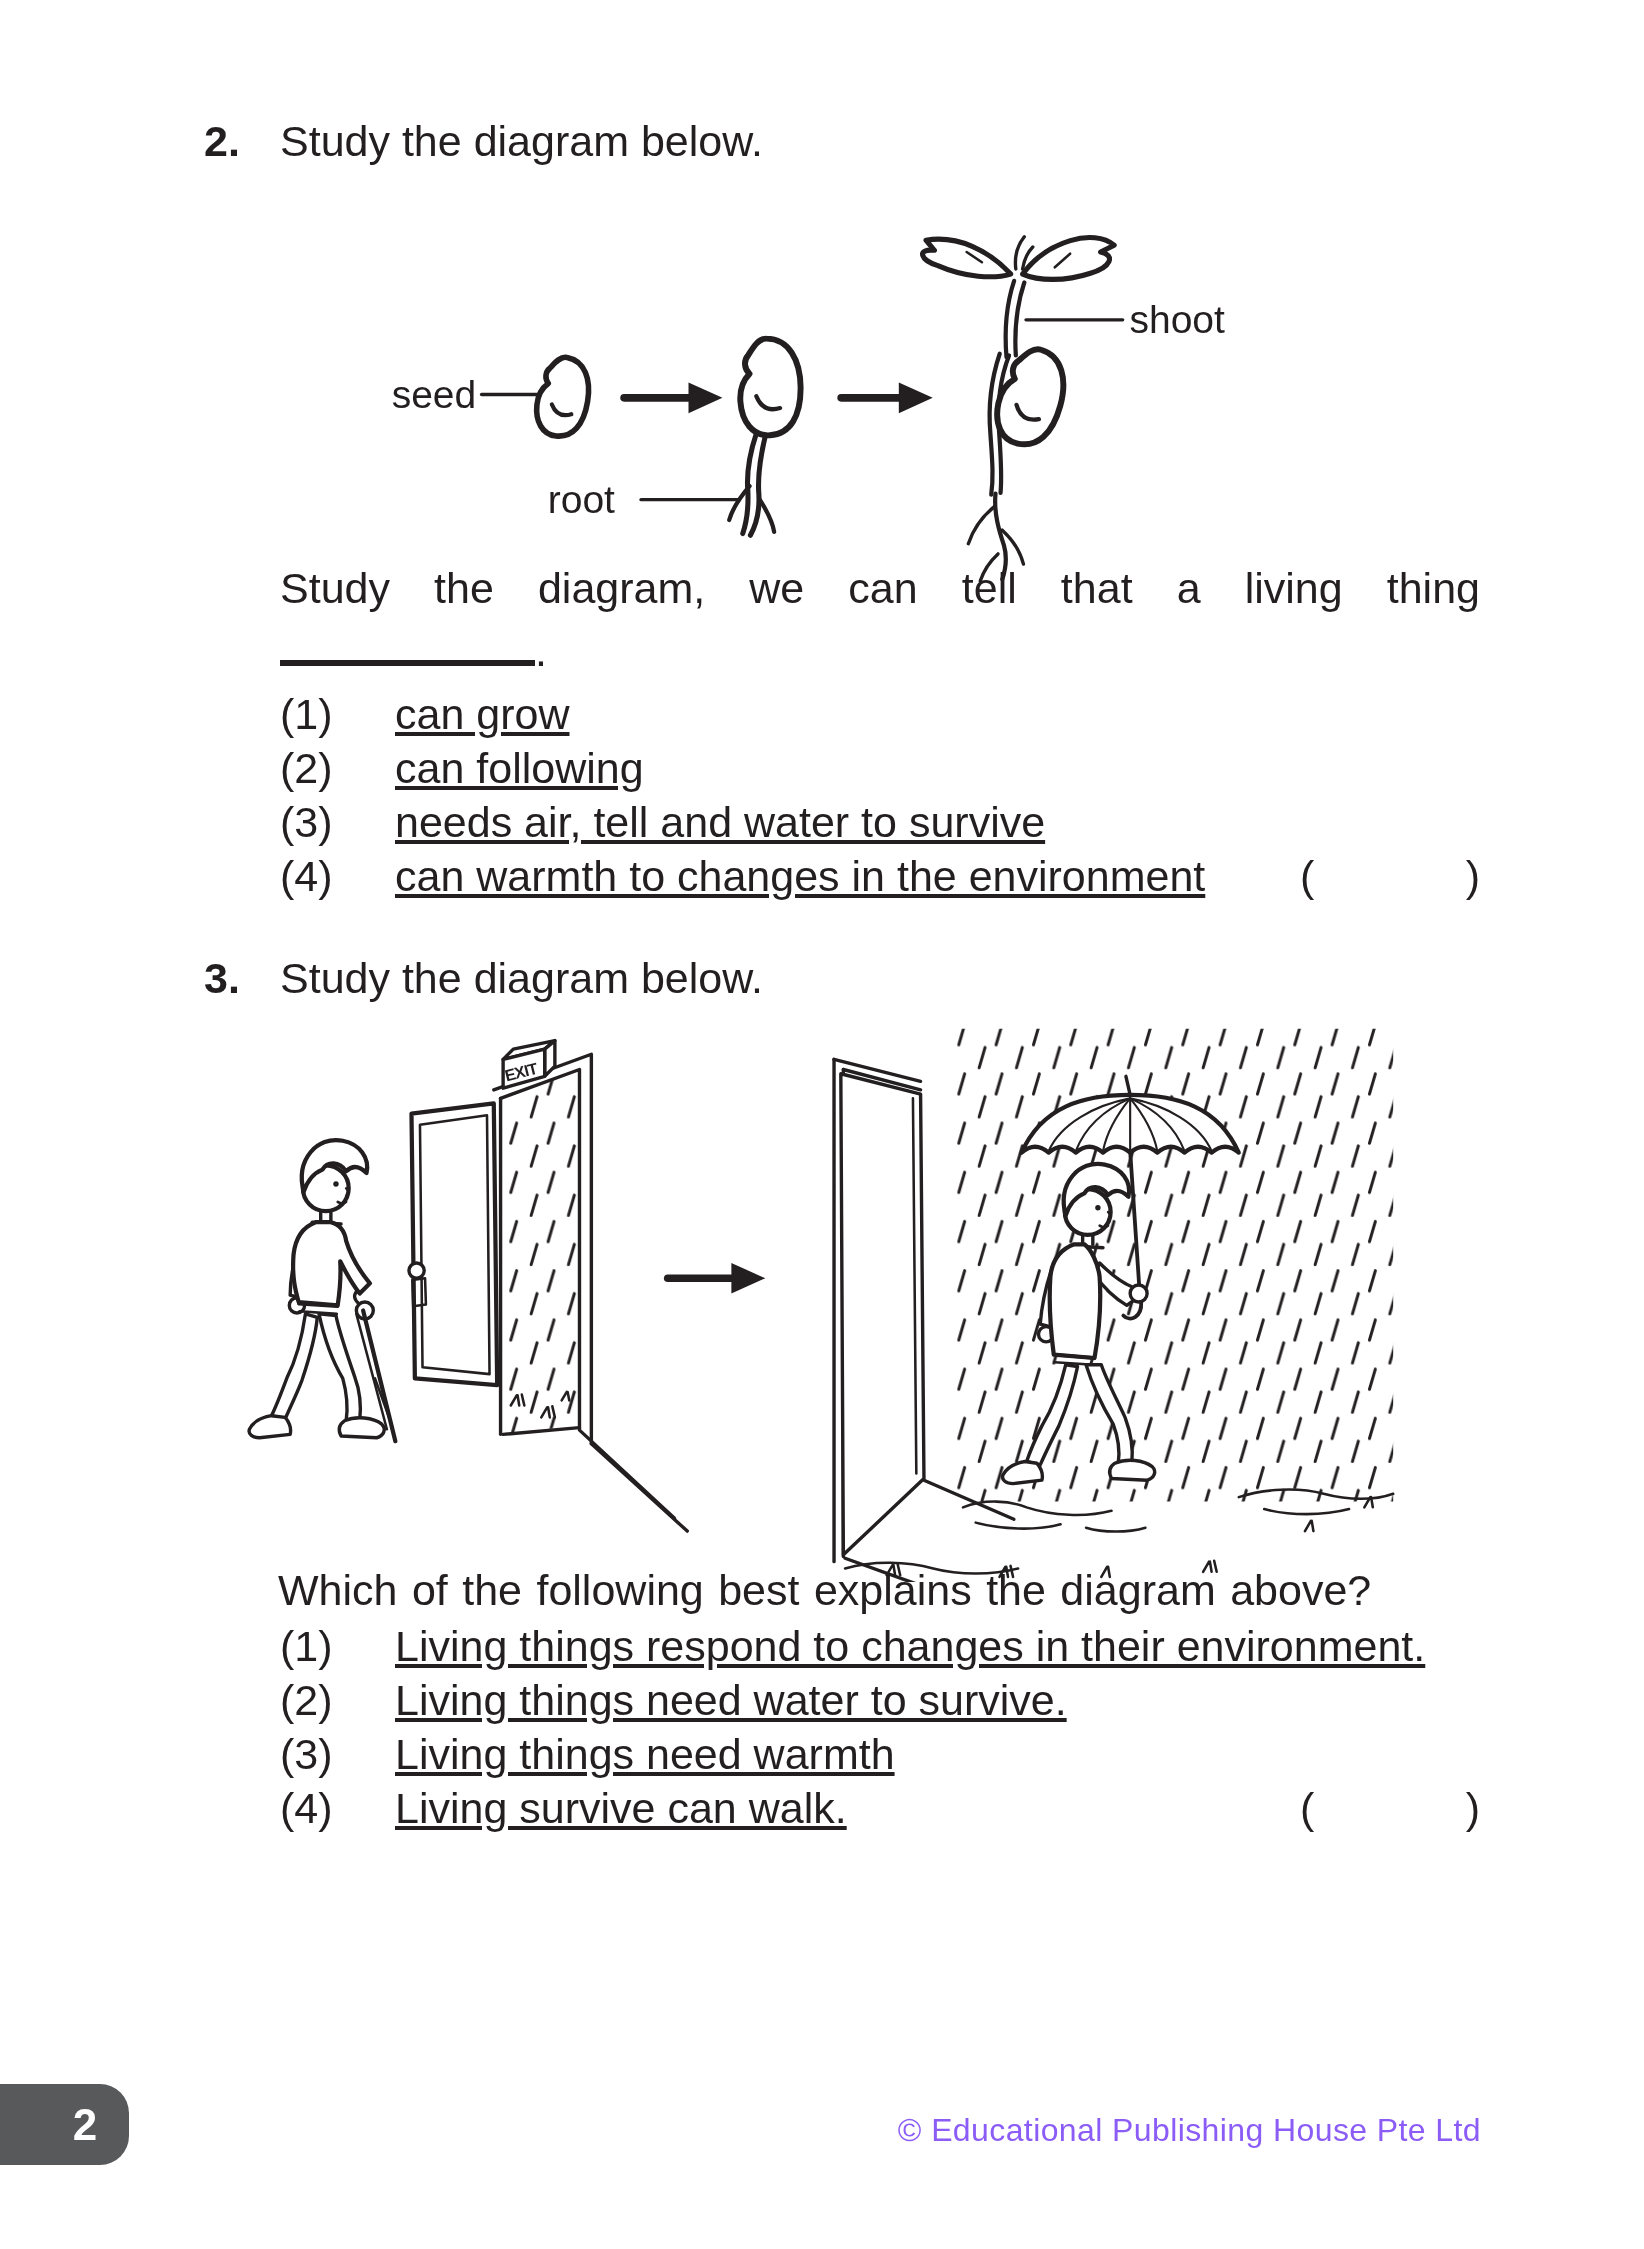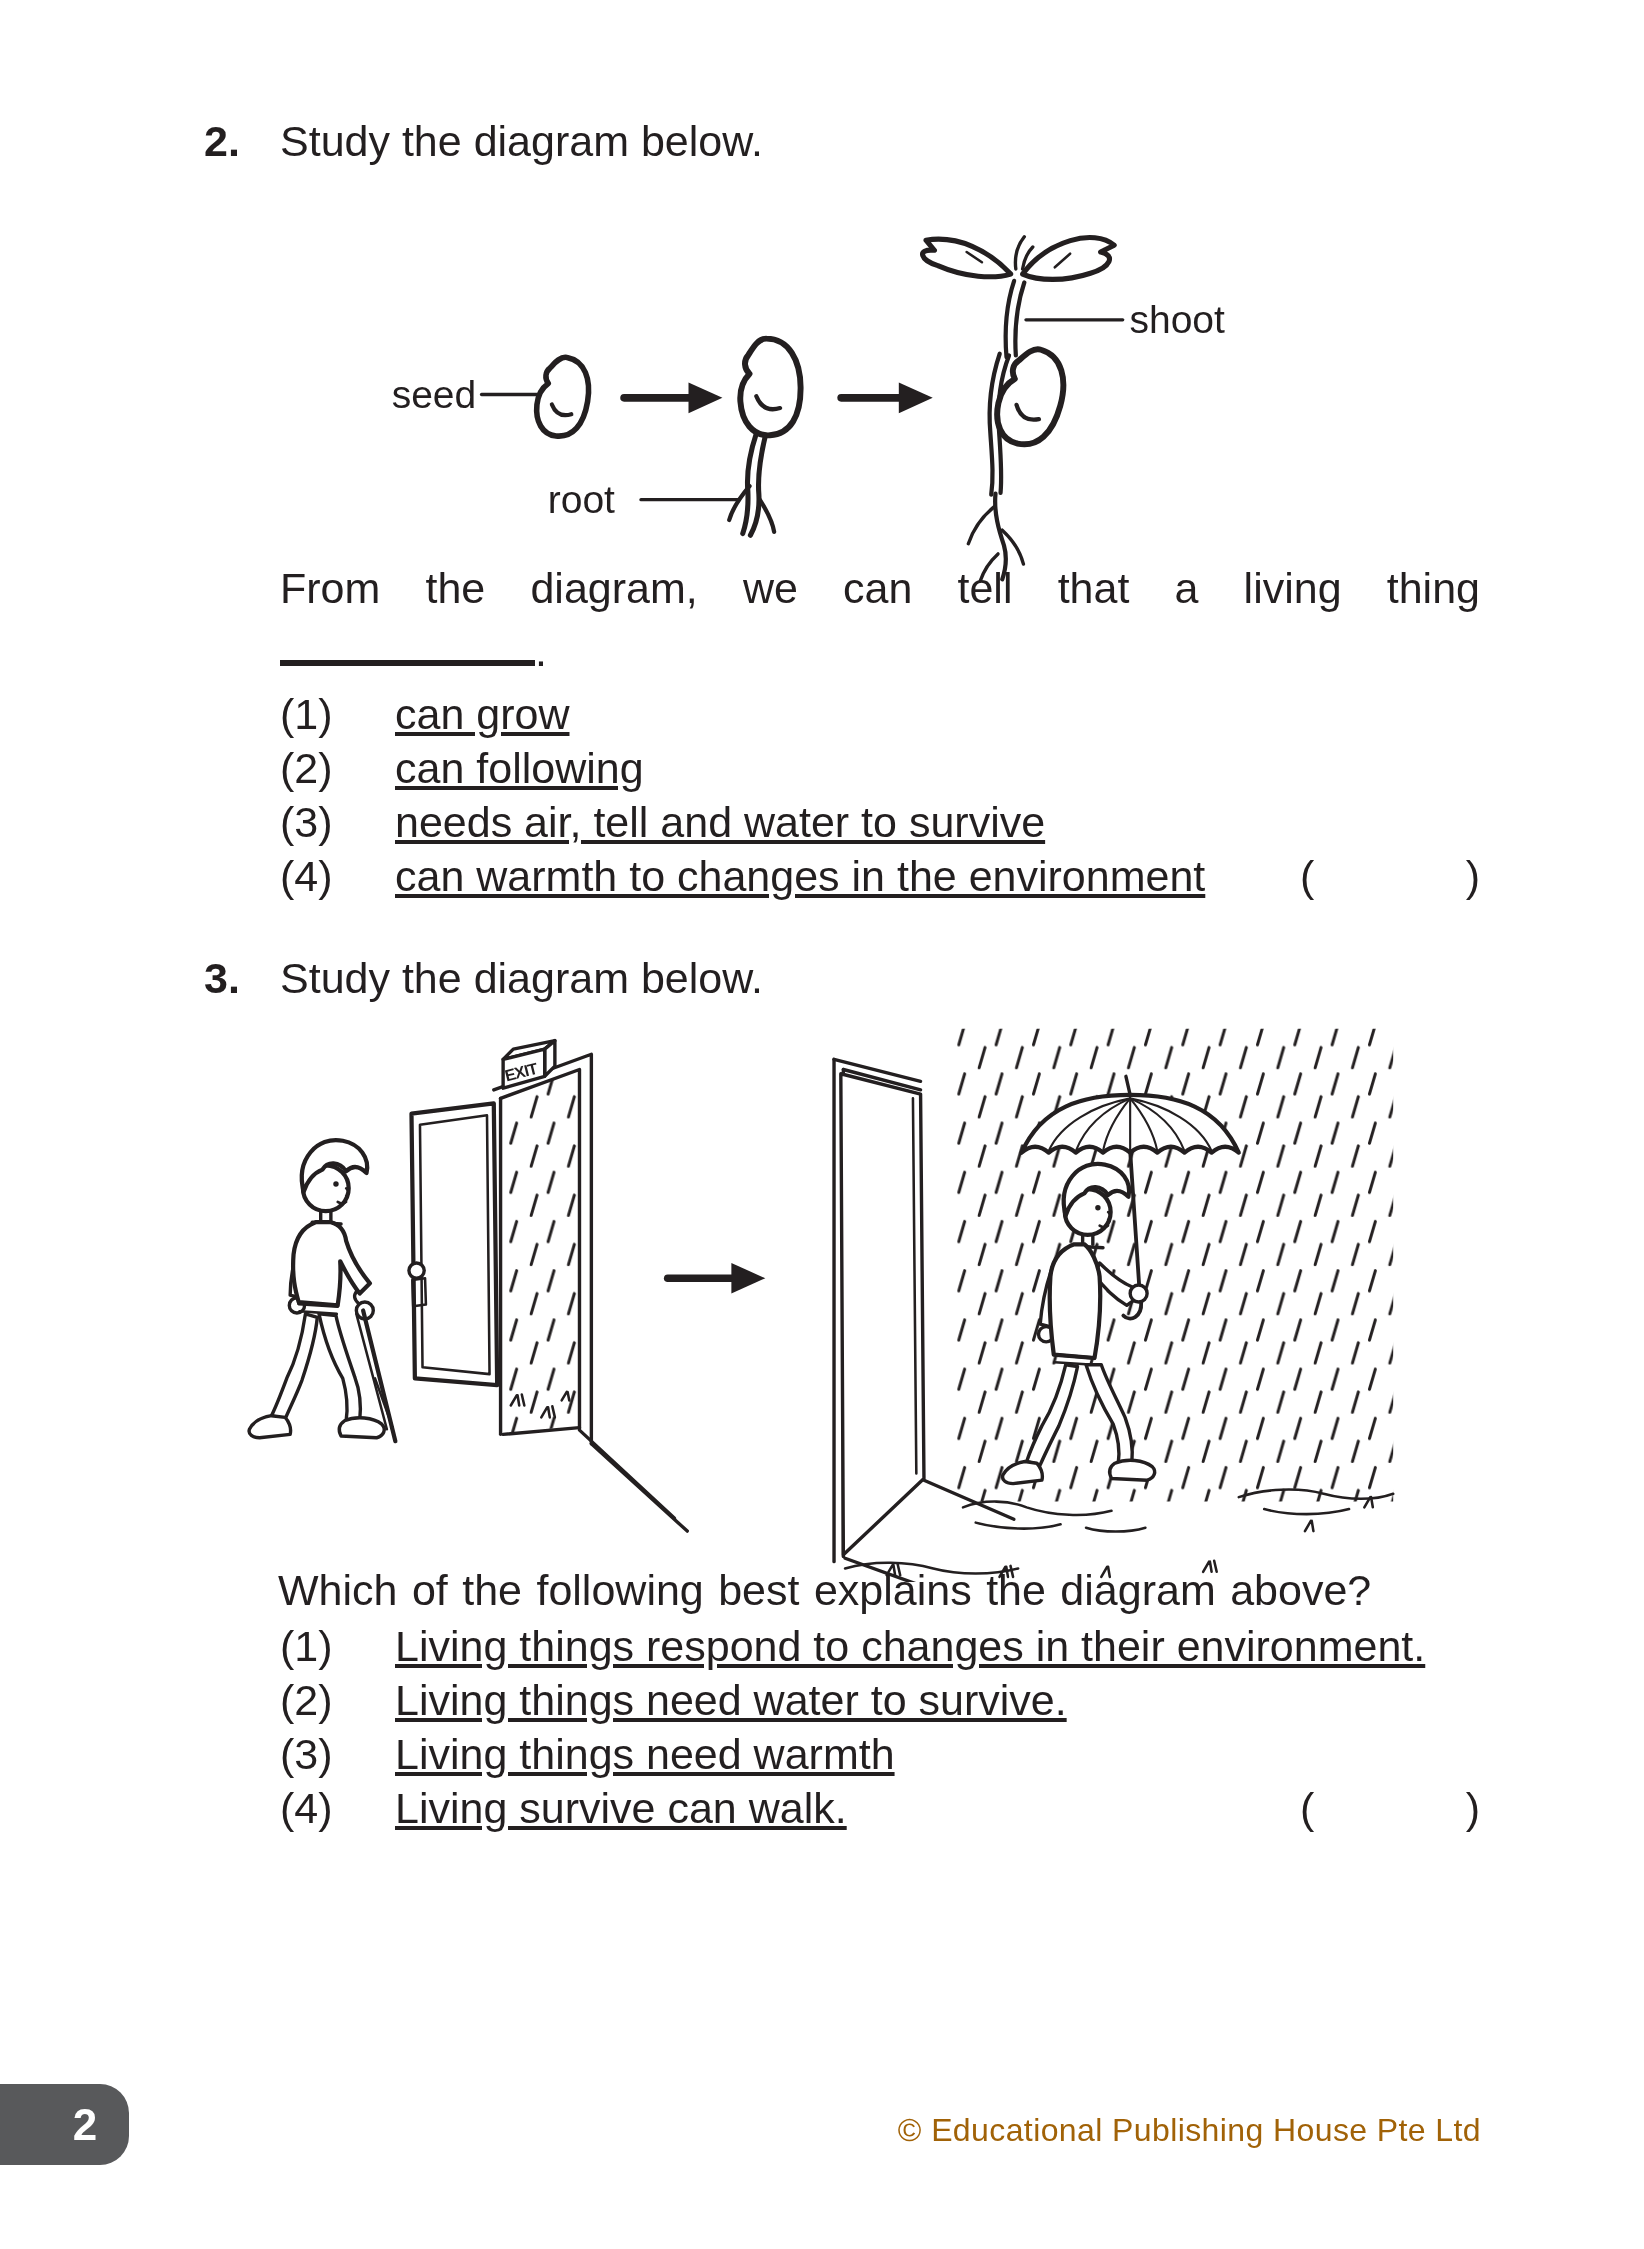--- a/index.html
+++ b/index.html
@@ -26,21 +26,21 @@
   .diagram-svg{position:absolute;}
   #q2-svg{left:373px;top:174px;}
   #q3-svg{left:246px;top:1022px;}
   svg text.dlabel{font-family:"Liberation Sans",sans-serif;font-size:46px;fill:#231f20;}
   svg text.exit{font-family:"Liberation Sans",sans-serif;font-size:19px;font-weight:bold;fill:#231f20;letter-spacing:-1px;}
   .footer-tab{
     position:absolute;left:0;top:2084px;width:129px;height:81px;background:#58595b;
     border-radius:0 29px 29px 0;color:#ffffff;font-size:44px;font-weight:bold;
     display:flex;align-items:center;justify-content:center;padding-left:41px;box-sizing:border-box;
   }
-  .copyright{position:absolute;right:163px;top:2112px;font-size:32px;color:#a16207;letter-spacing:0.4px;white-space:nowrap;}
+  .copyright{position:absolute;right:163px;top:2112px;font-size:32px;color:#8b5cf6;letter-spacing:0.4px;white-space:nowrap;}
 </style>
 </head>
 <body>
 
 <div class="page">
 
   <div class="q-head" id="q2-head">
     <span class="qnum">2.</span>
     <span class="qtext">Study the diagram below.</span>
   </div>
@@ -109,21 +109,21 @@
         <use href="#crescent" transform="translate(776,262) rotate(6)" stroke-width="5"></use>
       </g>
 
       <g>
         <line x1="770" y1="172" x2="884" y2="172" stroke-width="4"></line>
         <text class="dlabel" x="892" y="188" stroke="none" fill="#231f20">shoot</text>
       </g>
     </g>
   </svg>
 
-  <div class="stem">From the diagram, we can tell that a living thing</div>
+  <div class="stem">Study the diagram, we can tell that a living thing</div>
   <div class="blank-row">
     <span class="blank"></span><span>.</span>
   </div>
 
   <div class="opts" id="q2-opts">
     <div class="opt">
       <span class="num">(1)</span>
       <span class="txt">can grow</span>
     </div>
     <div class="opt">

